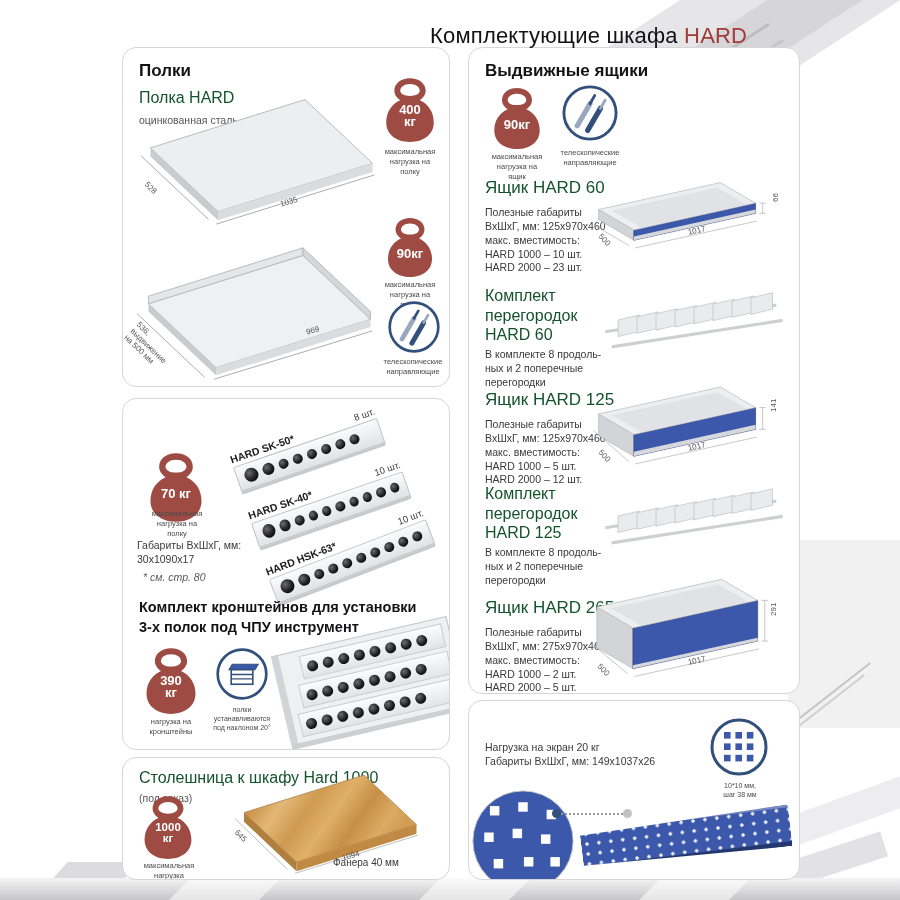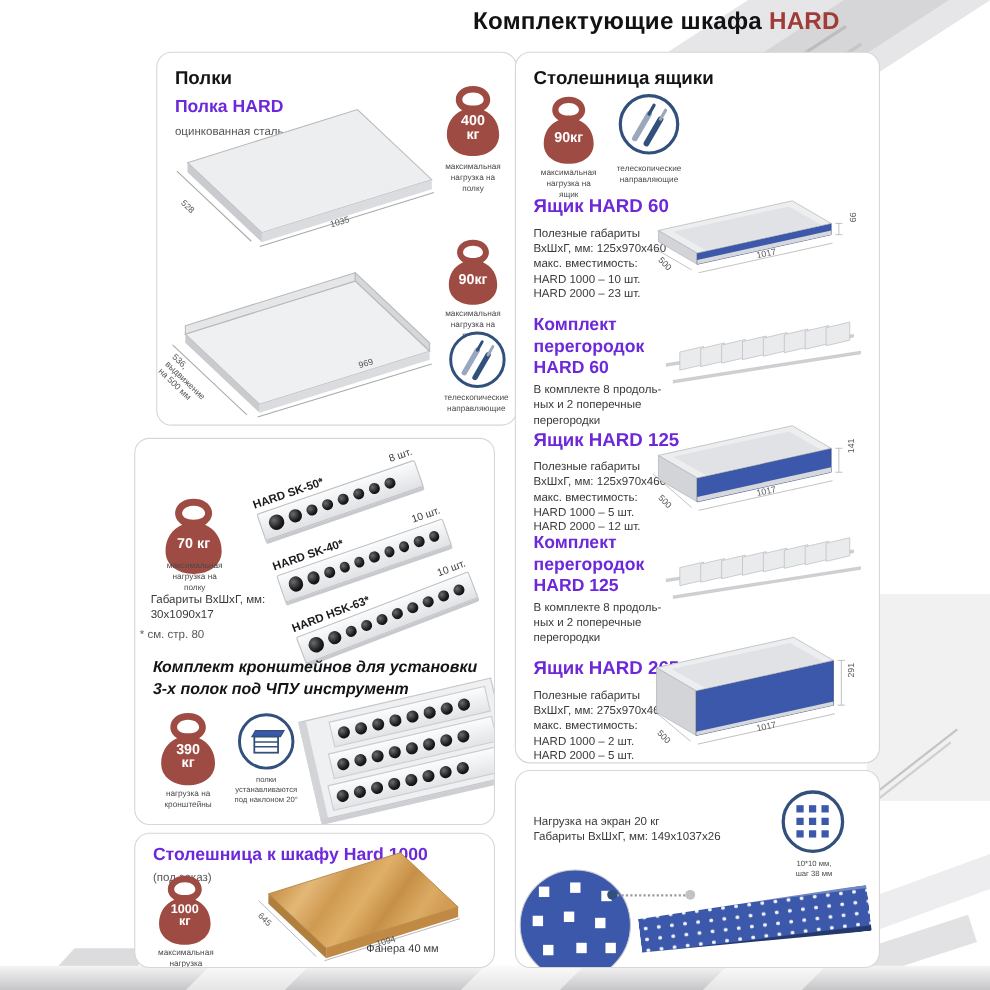--- a/index.html
+++ b/index.html
@@ -2,24 +2,24 @@
 <html style="--accent_red: #a03b38; --kb_red: #9e4c43; --navy: #32507c; --blue: #3c58aa;"><head>
 <meta charset="utf-8">
 <style>
   html,body{margin:0;padding:0;background:#fff;}
   .page{position:relative;width:900px;height:900px;background:#fff;overflow:hidden;
         font-family:"Liberation Sans","DejaVu Sans",sans-serif;color:#2e2e30;}
   
   .dec{position:absolute;z-index:0;}
   
   .card{position:absolute;background:#fff;border:1.5px solid #d6d6d8;border-radius:14px;z-index:2;overflow:hidden;}
-  .h1{position:absolute;left:430px;top:6px;font-size:22px;font-weight:700;color:#121214;z-index:3;letter-spacing:.2px;}
+  .h1{position:absolute;left:430px;top:23px;font-size:22px;font-weight:400;color:#121214;z-index:3;letter-spacing:.2px;}
   .h1 .accent{color:var(--accent_red);}
   .h2{position:absolute;font-size:17px;font-weight:700;color:#141416;white-space:pre-line;line-height:1.25;}
-  .h3{position:absolute;font-size:16px;font-weight:700;color:#6d28d9;white-space:pre-line;line-height:1.22;}
+  .h3{position:absolute;font-size:16px;font-weight:400;color:#14532d;white-space:pre-line;line-height:1.22;}
   .h4{position:absolute;font-size:14.5px;font-weight:700;color:#141416;white-space:pre-line;line-height:1.4;}
   .sub{position:absolute;font-size:10.5px;color:#565658;}
   .spec{position:absolute;font-size:10.5px;line-height:1.32;color:#3a3a3c;white-space:pre-line;}
   .cap{position:absolute;font-size:7.5px;line-height:1.3;color:#4a4a4c;text-align:center;white-space:pre-line;}
   .dim{position:absolute;font-size:8px;color:#55555a;white-space:pre-line;transform-origin:left top;line-height:1.15;}
   .kb{position:absolute;color:var(--kb_red);}
   .kb svg{width:100%;height:100%;display:block;}
   .kb-txt{position:absolute;left:0;right:0;top:42%;text-align:center;color:#fff;font-weight:700;
           font-size:13px;line-height:.95;white-space:pre-line;}
   .kb-txt.one{top:52%;}
@@ -74,21 +74,21 @@
   <div class="dec" style="top:714px;right:22px;width:130px;height:2px;background:#cfcfd1;transform:rotate(-38deg);"></div>
   <div class="dec" style="bottom:60px;right:-20px;width:220px;height:30px;background:#ededef;transform:rotate(-20deg);"></div>
   <div class="dec" style="bottom:6px;right:10px;width:240px;height:26px;background:#e2e2e4;transform:rotate(-18deg);"></div>
   <div class="dec" style="bottom:12px;left:56px;width:72px;height:26px;background:#dcdcde;transform:skewX(-42deg);"></div>
 
   <div class="h1">
     <span>Комплектующие шкафа</span>
     <span class="accent">HARD</span>
   </div>
 
-  <section class="card" style="left:122px;top:47px;width:326px;height:338px;margin-left:20px;">
+  <section class="card" style="left:122px;top:47px;width:326px;height:338px;">
     <div class="h2" style="left:16px;top:12px;">Полки</div>
     <div class="h3" style="left:16px;top:40px;">Полка HARD</div>
     <div class="sub" style="left:16px;top:66px;">оцинкованная сталь</div>
 
     <div class="kb" style="left:260px;top:28px;width:54px;height:67px;">
       <svg viewBox="0 0 100 124">
           <path fill="currentColor" fill-rule="evenodd" d="M50,4 C67,4 79,14 79,27 C79,35 74,41 68,45 C84,52 94,67 94,86 C94,109 74,122 50,122 C26,122 6,109 6,86 C6,67 16,52 32,45 C26,41 21,35 21,27 C21,14 33,4 50,4 Z M50,15 C61,15 68,21 68,27 C68,33 61,37 50,37 C39,37 32,33 32,27 C32,21 39,15 50,15 Z"></path>
         </svg>
       <div class="kb-txt">400
 кг</div>
@@ -212,23 +212,23 @@
             <i></i>
             <i></i>
             <i></i>
             <i></i>
           </div>
       </div>
     </div>
 
     <div class="spec" style="left:14px;top:140px;">Габариты ВхШхГ, мм:
 30х1090х17</div>
-    <div class="spec" style="left:4px;top:172px;color:#59595b;">* см. стр. 80</div>
-
-    <div class="h4" style="left:16px;top:198px;width:300px;font-style:italic;">Комплект кронштейнов для установки
+    <div class="spec" style="left:20px;top:172px;color:#59595b;font-style:italic;">* см. стр. 80</div>
+
+    <div class="h4" style="left:16px;top:198px;width:300px;">Комплект кронштейнов для установки
 3-х полок под ЧПУ инструмент</div>
 
     <div class="kb" style="left:20px;top:247px;width:56px;height:69px;">
       <svg viewBox="0 0 100 124">
           <path fill="currentColor" fill-rule="evenodd" d="M50,4 C67,4 79,14 79,27 C79,35 74,41 68,45 C84,52 94,67 94,86 C94,109 74,122 50,122 C26,122 6,109 6,86 C6,67 16,52 32,45 C26,41 21,35 21,27 C21,14 33,4 50,4 Z M50,15 C61,15 68,21 68,27 C68,33 61,37 50,37 C39,37 32,33 32,27 C32,21 39,15 50,15 Z"></path>
         </svg>
       <div class="kb-txt">390
 кг</div>
     </div>
     <div class="cap" style="left:4px;top:318px;width:88px;">нагрузка на
@@ -317,21 +317,21 @@
         <line x1="8" y1="70" x2="78" y2="138" stroke="#a9a9ab" stroke-width="1"></line>
         <line x1="88" y1="143" x2="252" y2="92" stroke="#a9a9ab" stroke-width="1"></line>
       </svg>
       <span class="dim" style="left:10px;top:62px;transform:rotate(44deg);">645</span>
       <span class="dim" style="left:112px;top:88px;transform:rotate(-16deg);">1094</span>
     </div>
     <div class="spec" style="left:210px;top:98px;font-size:10px;">Фанера 40 мм</div>
   </section>
 
   <section class="card" style="left:468px;top:47px;width:330px;height:645px;">
-    <div class="h2" style="left:16px;top:12px;">Столешница ящики</div>
+    <div class="h2" style="left:16px;top:12px;">Выдвижные ящики</div>
 
     <div class="kb" style="left:22px;top:38px;width:52px;height:64px;">
       <svg viewBox="0 0 100 124">
           <path fill="currentColor" fill-rule="evenodd" d="M50,4 C67,4 79,14 79,27 C79,35 74,41 68,45 C84,52 94,67 94,86 C94,109 74,122 50,122 C26,122 6,109 6,86 C6,67 16,52 32,45 C26,41 21,35 21,27 C21,14 33,4 50,4 Z M50,15 C61,15 68,21 68,27 C68,33 61,37 50,37 C39,37 32,33 32,27 C32,21 39,15 50,15 Z"></path>
         </svg>
       <div class="kb-txt one">90кг</div>
     </div>
     <div class="cap" style="left:6px;top:104px;width:84px;">максимальная
 нагрузка на
 ящик</div>

